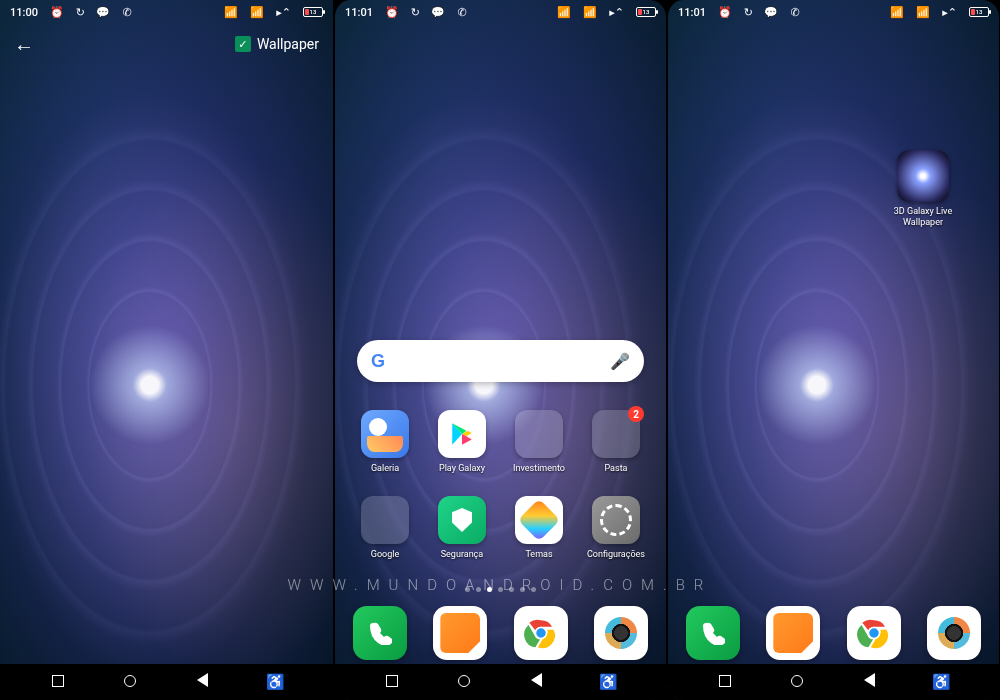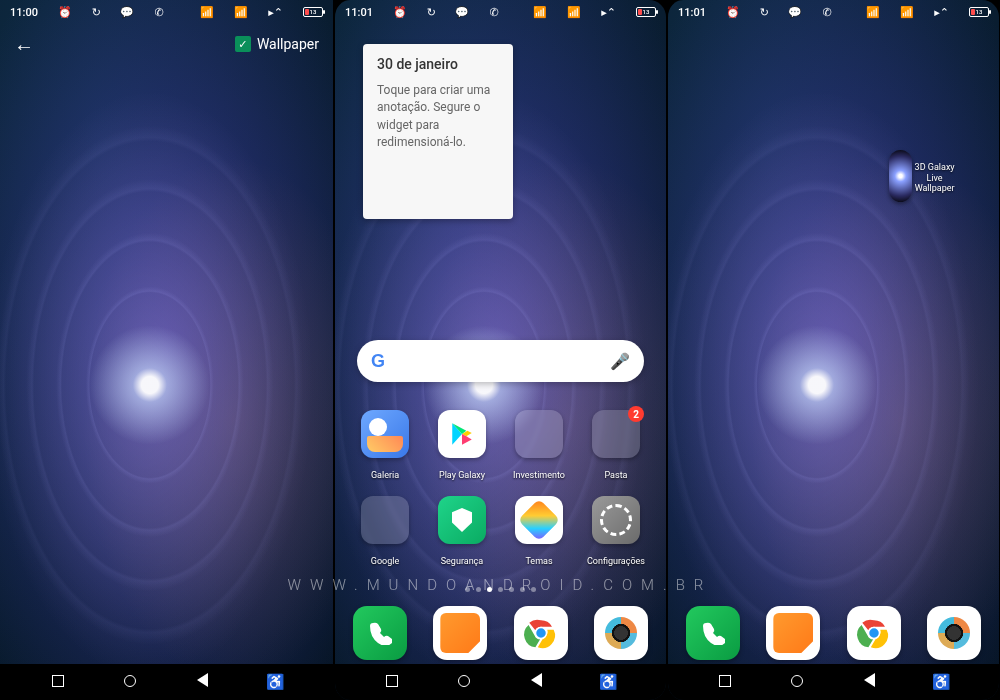--- a/index.html
+++ b/index.html
@@ -39,21 +39,21 @@
 
   
   .statusbar {
     position: absolute; top:0; left:0; right:0;
     height: 22px;
     display:flex; justify-content:space-between; align-items:center;
     padding: 2px 10px 0;
     color:#fff; font-size:11px; font-weight:500;
     z-index:20;
   }
-  .statusbar .left, .statusbar .right { display:flex; align-items:center; gap:20px; }
+  .statusbar .left, .statusbar .right { display:flex; align-items:center; gap:12px; }
   .sb-icon { display:inline-block; line-height:1; }
   .battery {
     width:20px; height:10px; border:1px solid #fff; border-radius:2px; position:relative;
   }
   .battery::after{content:"";position:absolute;right:-3px;top:2px;width:2px;height:4px;background:#fff;border-radius:1px;}
   .battery .lvl{position:absolute;left:1px;top:1px;bottom:1px;width:20%;background:#ff4d4d;border-radius:1px;}
   .battery .txt{position:absolute;inset:0;font-size:6px;text-align:center;line-height:8px;color:#fff;}
 
   
   .topbar1 {
@@ -77,21 +77,21 @@
     box-shadow:0 2px 6px rgba(0,0,0,.3);
     z-index:10;
     font-size:12px; color:#666;
   }
   .note-widget .hdr{font-size:14px;color:#333;font-weight:500;margin-bottom:10px;}
   .note-widget .body{line-height:1.45;}
 
   
   .app-shortcut {
     position:absolute; top:150px; right:42px; width:68px;
-    display:flex; flex-direction:row; align-items:center;
+    display:flex; flex-direction:column; align-items:center;
     z-index:10; cursor:pointer;
   }
   .app-shortcut .ic {
     width:52px; height:52px; border-radius:12px;
     background: radial-gradient(circle at 50% 50%, #fff 0 6%, #8aa0ff 20%, #2a2a60 70%, #000 100%);
     box-shadow:0 2px 4px rgba(0,0,0,.4);
   }
   .app-shortcut .lbl {
     color:#fff; font-size:9px;
     text-align:center; margin-top:4px;
@@ -127,21 +127,21 @@
   .appcell {
     width:64px; display:flex; flex-direction:column; align-items:center; cursor:pointer;
   }
   .appcell .ic {
     width:48px; height:48px; border-radius:12px;
     display:flex; align-items:center; justify-content:center;
     font-size:22px; box-shadow:0 2px 4px rgba(0,0,0,.3);
     position:relative;
   }
   .appcell .lbl {
-    color:#fff; font-size:9px; margin-top:12px;
+    color:#fff; font-size:9px; margin-top:5px;
     text-align:center;
     text-shadow:0 1px 2px rgba(0,0,0,.9);
     white-space:nowrap;
   }
   .ic.galeria{background:linear-gradient(135deg,#6ea8ff,#3a78e8);}
   .ic.galeria::before{content:"";position:absolute;width:18px;height:18px;background:#fff;border-radius:50%;top:8px;left:8px;}
   .ic.galeria::after{content:"";position:absolute;bottom:6px;left:6px;right:6px;height:16px;background:linear-gradient(45deg,#ffcc66,#ff8855);border-radius:2px 2px 8px 8px;}
   .ic.playstore{background:#fff;}
   .ic.playstore svg{width:26px;height:26px;}
   .ic.folder{background:rgba(255,255,255,.18);backdrop-filter:blur(2px);display:grid;grid-template-columns:1fr 1fr;grid-template-rows:1fr 1fr;gap:3px;padding:6px;}
@@ -244,24 +244,20 @@
       <span class="sb-icon">📶</span>
       <span class="sb-icon">📶</span>
       <span class="sb-icon">▸⌃</span>
       <span class="battery">
           <span class="lvl"></span>
           <span class="txt">13</span>
         </span>
     </div>
   </div>
 
-  <div class="note-widget">
-    <div class="hdr">30 de janeiro</div>
-    <div class="body">Toque para criar uma anotação. Segure o widget para redimensioná-lo.</div>
-  </div>
 
   <div class="searchbar">
     <span class="g-logo"><span>G</span></span>
     <span class="mic">🎤</span>
   </div>
 
   <div class="approw r1">
     <div class="appcell">
       <div class="ic galeria"></div>
       <div class="lbl">Galeria</div>

